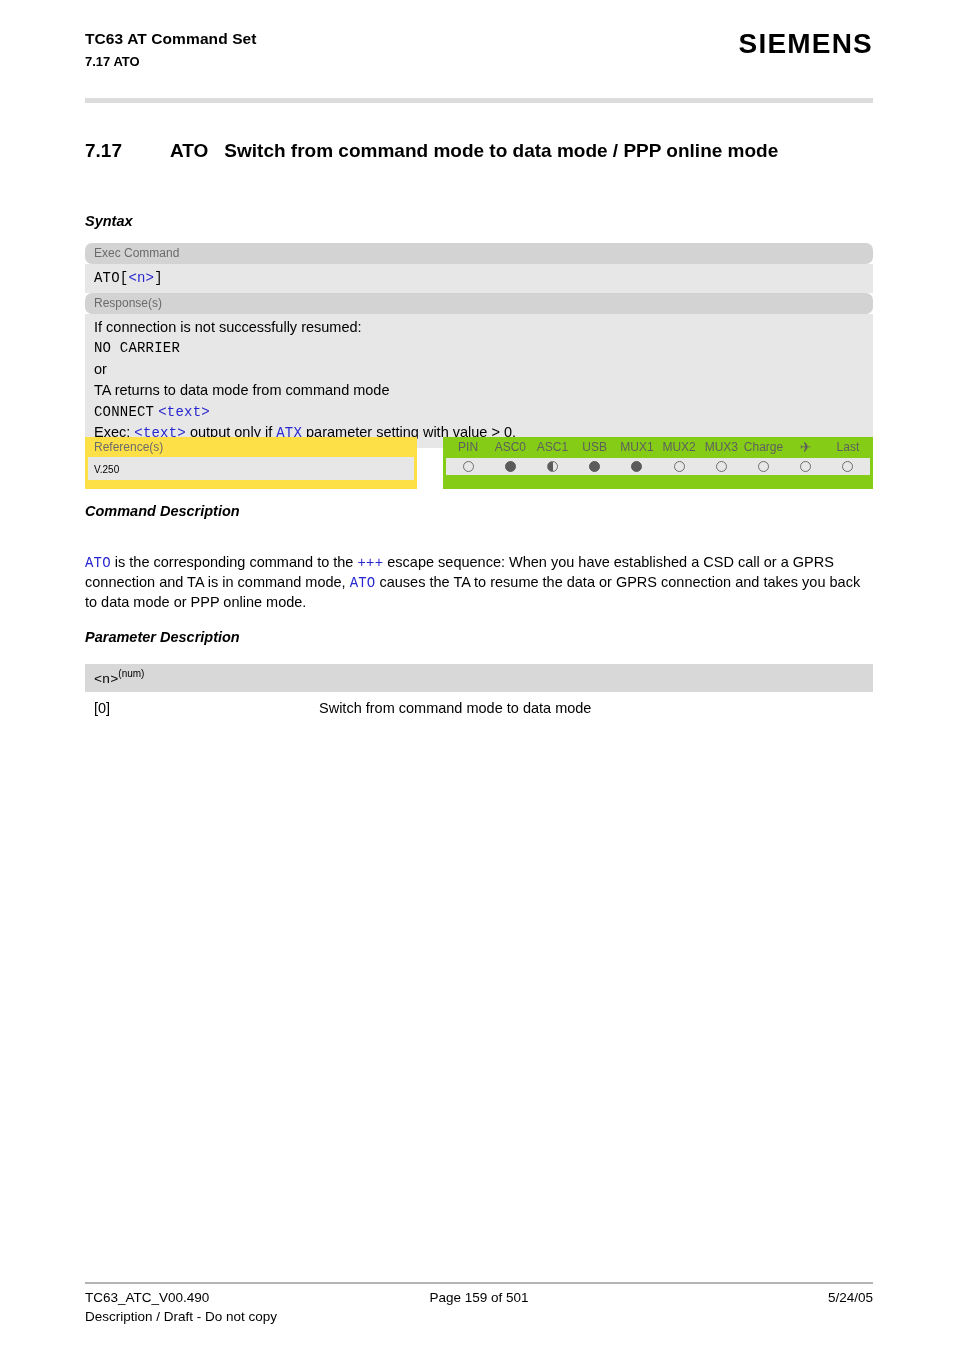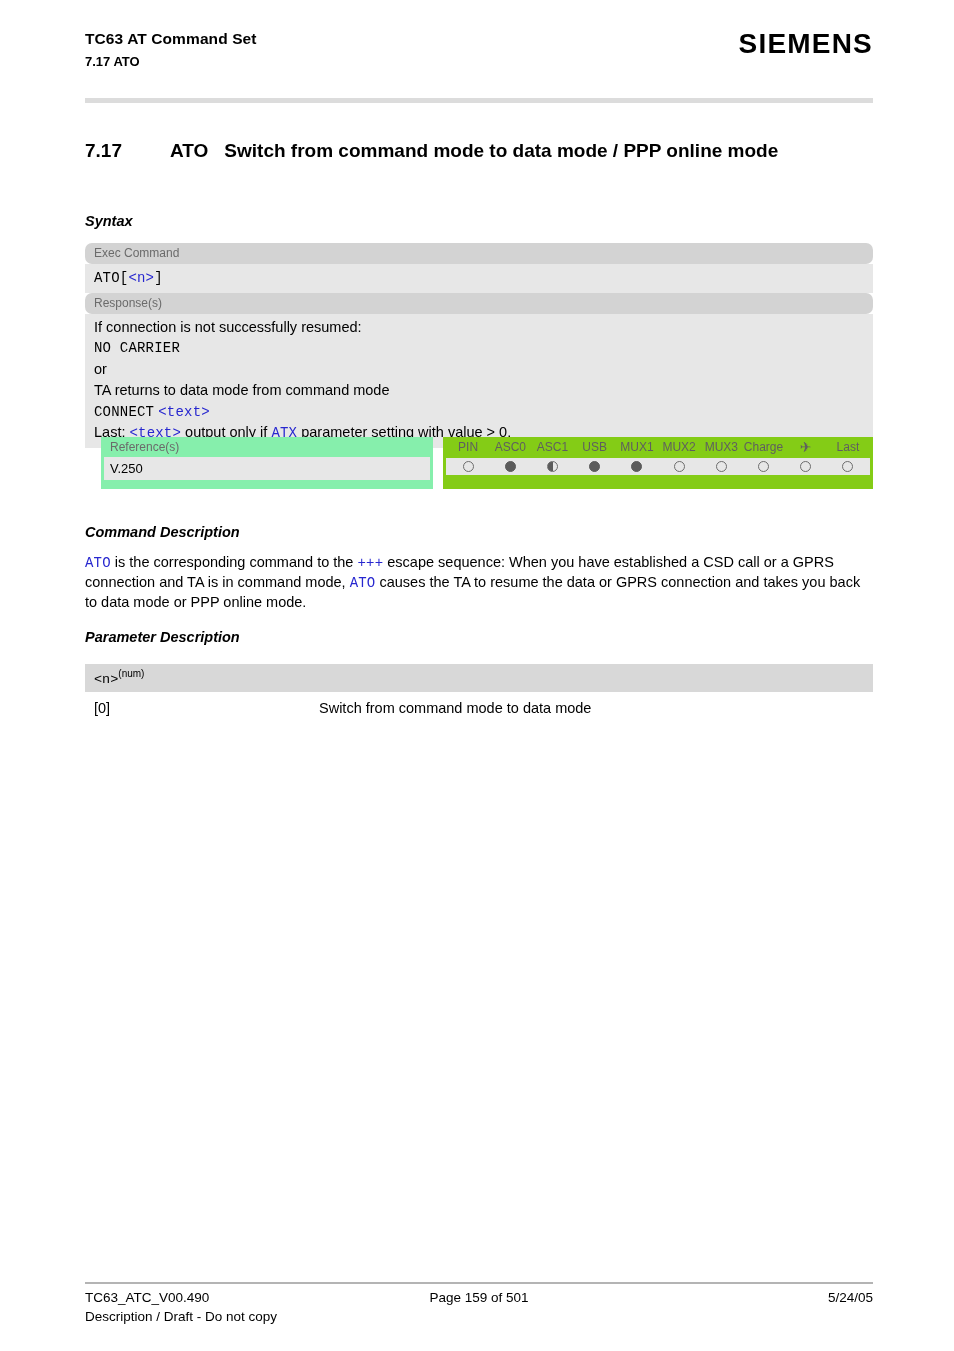--- a/index.html
+++ b/index.html
@@ -82,21 +82,21 @@
     margin-right: 16px;
   }
 
   
   .sub-heading {
     font-size: 14.5px;
     font-weight: bold;
     font-style: italic;
   }
   #syntax-heading { position: absolute; left: 85px; top: 213px; }
-  #cmddesc-heading { position: absolute; left: 85px; top: 524px; }
+  #cmddesc-heading { position: absolute; left: 85px; top: 503px; }
   #paramdesc-heading { position: absolute; left: 85px; top: 629px; }
 
   
   .syntax-table {
     position: absolute;
     left: 85px;
     top: 243px;
     width: 788px;
   }
   .row-label {
@@ -131,39 +131,39 @@
   
   .strip {
     position: absolute;
     left: 85px;
     top: 437px;
     width: 788px;
     height: 52px;
   }
   .ref-box {
     position: absolute;
-    left: 16px;
+    left: 0;
     top: 0;
     width: 332px;
     height: 52px;
-    background: #86efac;
+    background: #fde047;
   }
   .ref-label {
     font-size: 12px;
     color: #6b6b6b;
     padding: 3px 9px 0 9px;
     line-height: 1.25;
   }
   .ref-value-wrap {
     margin: 2px 3px 0 3px;
     background: #e7e7e7;
     padding: 2px 6px 3px 6px;
   }
   .ref-value {
-    font-size: 13px;
+    font-size: 10px;
   }
   .ports-box {
     position: absolute;
     left: 358px;
     top: 0;
     width: 430px;
     height: 52px;
     background: #84cc16;
   }
   .ports-head {
@@ -318,21 +318,21 @@
     <div class="row-label">Response(s)</div>
     <div class="row-content">
       <div class="txt-line">If connection is not successfully resumed:</div>
       <div class="mono">NO CARRIER</div>
       <div class="txt-line">or</div>
       <div class="txt-line">TA returns to data mode from command mode</div>
       <div>
         <span class="mono">CONNECT</span>
         <span class="code-blue">&lt;text&gt;</span>
       </div>
-      <div class="txt-line"><span>Last:</span> <span class="code-blue">&lt;text&gt;</span> <span>output only if</span> <span class="code-blue">ATX</span> <span>parameter setting with value &gt; 0.</span></div>
+      <div class="txt-line"><span>Exec:</span> <span class="code-blue">&lt;text&gt;</span> <span>output only if</span> <span class="code-blue">ATX</span> <span>parameter setting with value &gt; 0.</span></div>
     </div>
   </div>
 
   <div class="strip">
     <div class="ref-box">
       <div class="ref-label">Reference(s)</div>
       <div class="ref-value-wrap">
         <span class="ref-value">V.250</span>
       </div>
     </div>

